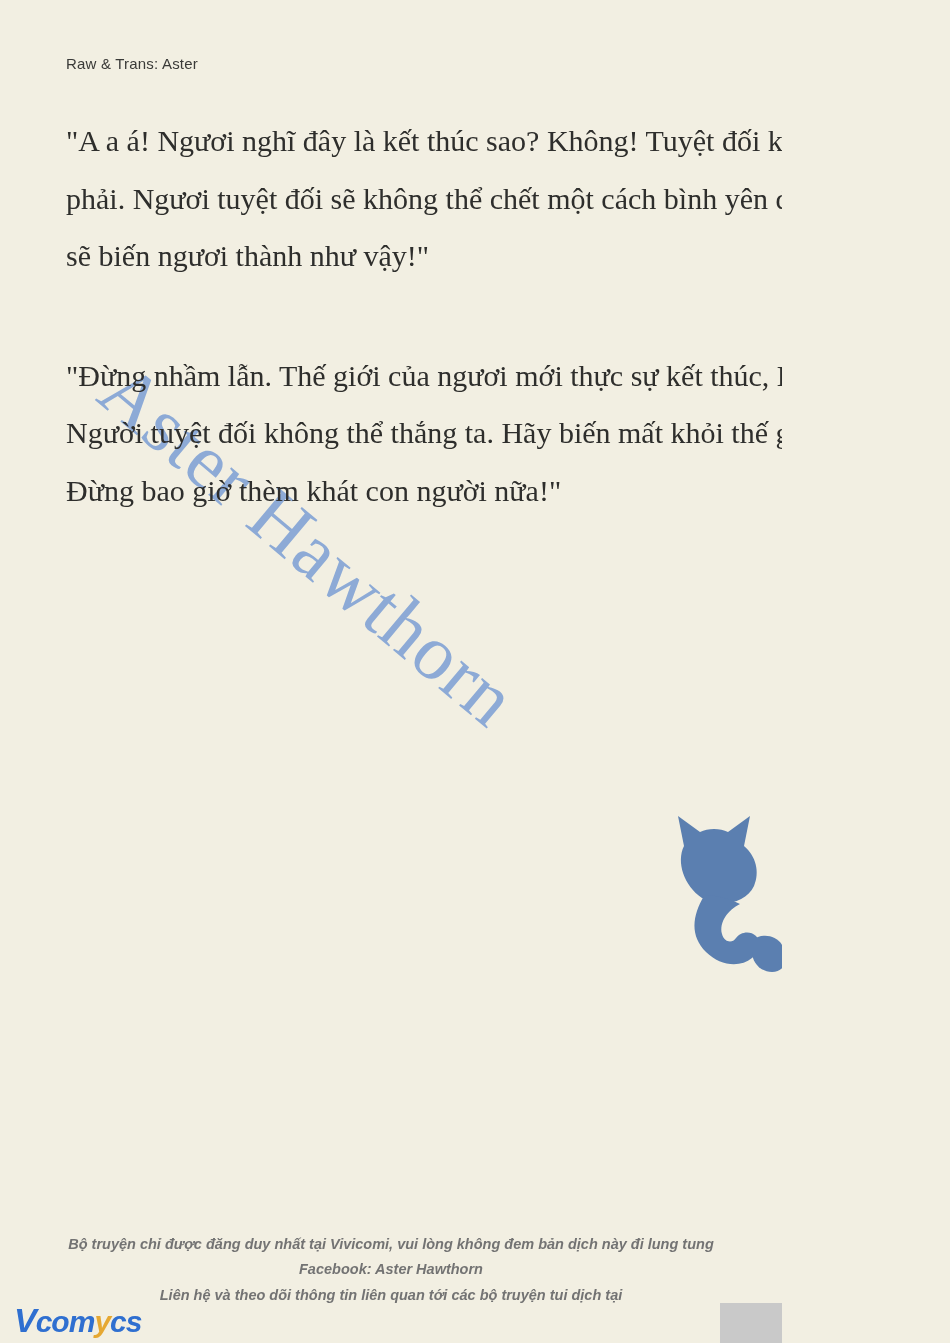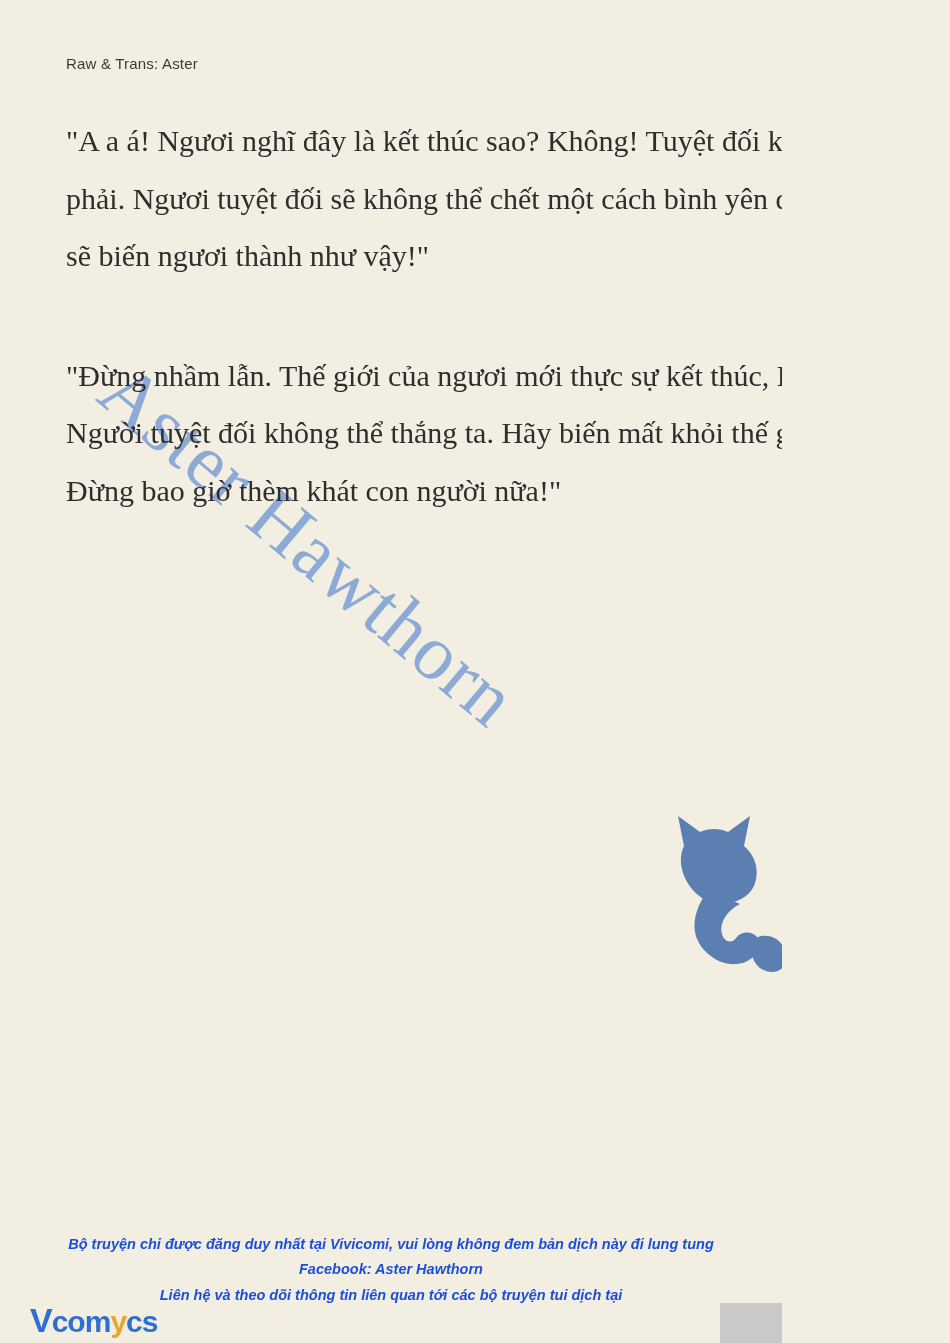--- a/index.html
+++ b/index.html
@@ -80,45 +80,46 @@
   .footer-note {
     position: absolute;
     left: 0;
     right: 0;
     top: 1232px;
     text-align: center;
     font-family: "Liberation Sans", sans-serif;
     font-size: 14.5px;
     font-weight: bold;
     font-style: italic;
-    color: #1d4ed8;
+    color: #737373;
     line-height: 1.75;
     z-index: 3;
   }
   .footer-note div {
     white-space: nowrap;
   }
   .bottom-bar {
     position: absolute;
     left: 0;
     bottom: 0;
     width: 950px;
     height: 48px;
     z-index: 4;
   }
   .brand {
     position: absolute;
-    left: 30px;
+    left: 14px;
     bottom: 6px;
     font-family: "Liberation Sans", sans-serif;
     font-weight: bold;
     font-size: 30px;
     letter-spacing: -1px;
     color: #2f6fd0;
     line-height: 1;
+    font-style: italic;
   }
   .brand .v {
     color: #2f6fd0;
     font-size: 34px;
   }
   .brand .y {
     color: #e6a832;
   }
   .corner-tag {
     position: absolute;

